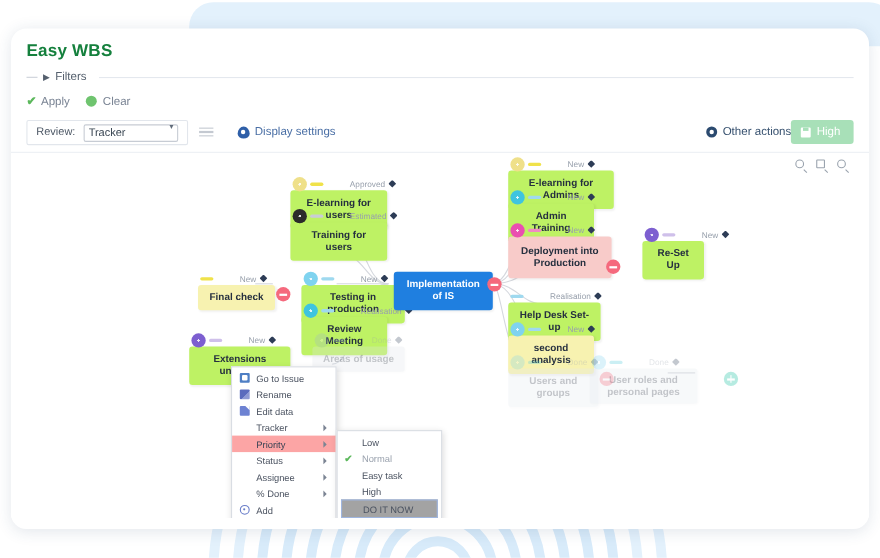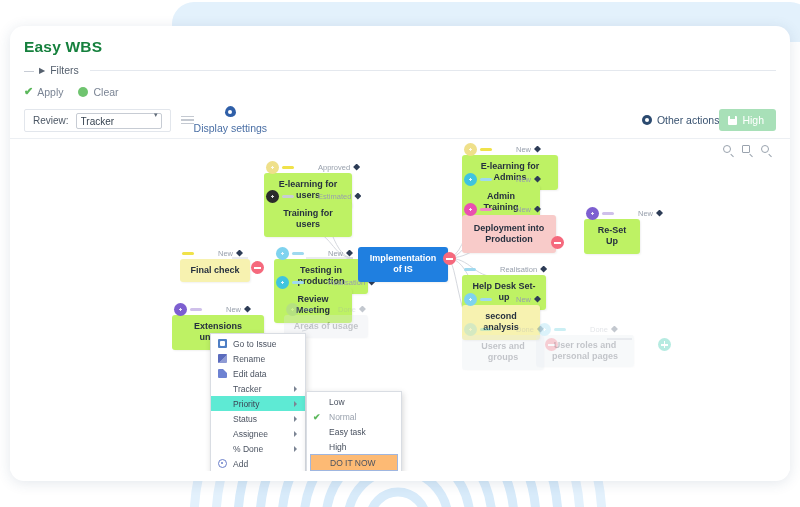--- a/index.html
+++ b/index.html
@@ -78,21 +78,21 @@
   }
   .legend-sel-wrap { position: relative; display: inline-block; }
   .legend-sel-wrap::after {
     content: "▾"; position: absolute; right: 4px; top: 0px;
     font-size: 7px; color: #606b79; pointer-events: none;
   }
   .hamburger { display: flex; flex-direction: column; gap: 2px; margin-left: 10px; cursor: pointer; }
   .hamburger i { display: block; width: 13px; height: 1.6px; background: #c4c9d1; }
 
   .disp-settings {
-    display: flex; align-items: center; gap: 5px; cursor: pointer; flex-direction: column;
+    display: flex; align-items: center; gap: 5px; margin-left: 22px; cursor: pointer;
   }
   .eye {
     width: 11px; height: 11px; border-radius: 50% 50% 50% 50%/60% 60% 40% 40%;
     background: #2f5fa8; position: relative;
   }
   .eye::after { content:""; position:absolute; left:3.5px; top:3.5px; width:4px; height:4px; border-radius:50%; background:#fff; }
   .disp-settings span { font-size: 10.5px; color: #4a6fa5; }
 
   .toolbar-right { margin-left: auto; display: flex; align-items: center; gap: 0; }
   .other-actions { display: flex; align-items: center; gap: 5px; cursor: pointer; }
@@ -187,22 +187,22 @@
     box-shadow: 1px 2px 6px rgba(0,0,0,.16);
     padding: 2px 0; min-width: 96px;
   }
   .ctx-item {
     display: flex; align-items: center; gap: 6px;
     padding: 2.5px 8px 2.5px 7px;
     font-size: 8.5px; color: #4a5260; white-space: nowrap; cursor: pointer;
     position: relative;
   }
   .ctx-item.indent { padding-left: 22px; }
-  .ctx-item.sel { background: #5eead4; color: #3a4354; }
-  .ctx-item.hl { border: 1px solid #9fb6e0; background: #fdba74; margin: 0 3px; padding-left: 19px; align-items: center; }
+  .ctx-item.sel { background: #fca5a5; color: #3a4354; }
+  .ctx-item.hl { border: 1px solid #9fb6e0; background: #a3a3a3; margin: 0 3px; padding-left: 19px; align-items: center; }
   .ctx-arrow {
     margin-left: auto; width: 0; height: 0;
     border-left: 3.2px solid #7b8493;
     border-top: 3px solid transparent; border-bottom: 3px solid transparent;
   }
   .ci { width: 9px; height: 9px; flex: none; position: relative; }
   .ci-issue { background: #4f7fc4; border-radius: 1px; }
   .ci-issue::after { content:""; position:absolute; left:2px; top:2px; width:5px; height:5px; background:#fff; border-radius:1px; }
   .ci-rename { background: linear-gradient(135deg,#5a6bbd 55%, #8e9ad4 55%); transform: rotate(0deg); border-radius:1px; }
   .ci-edit { background: #6d82d2; border-radius: 1px 1px 1px 1px; }

